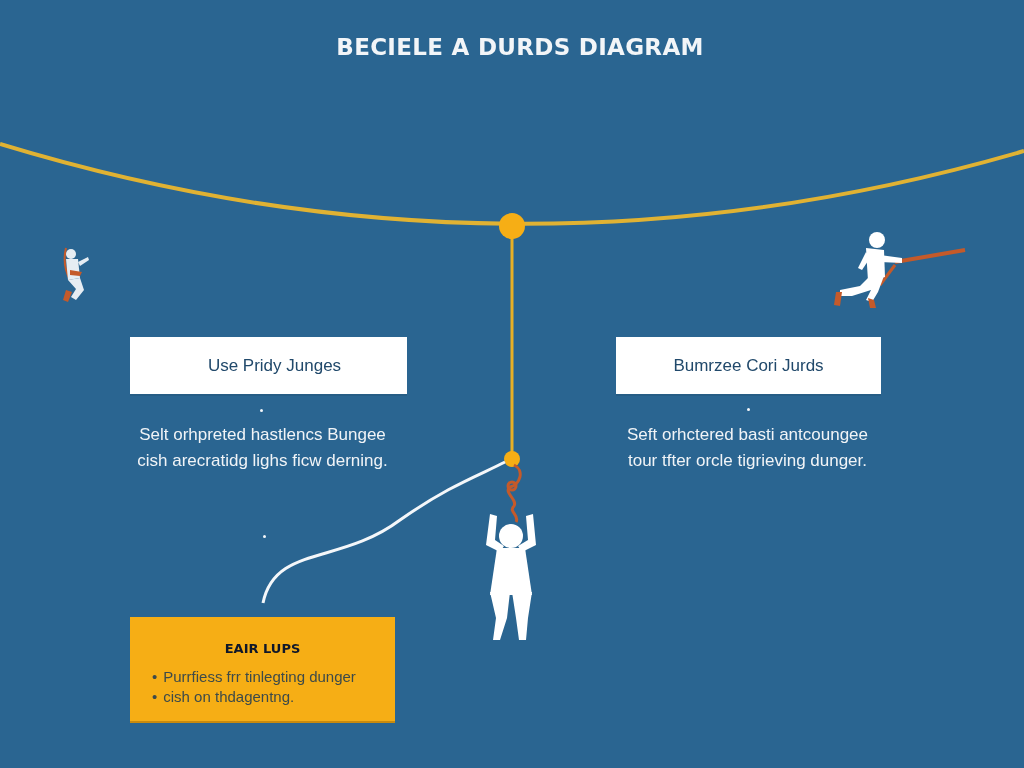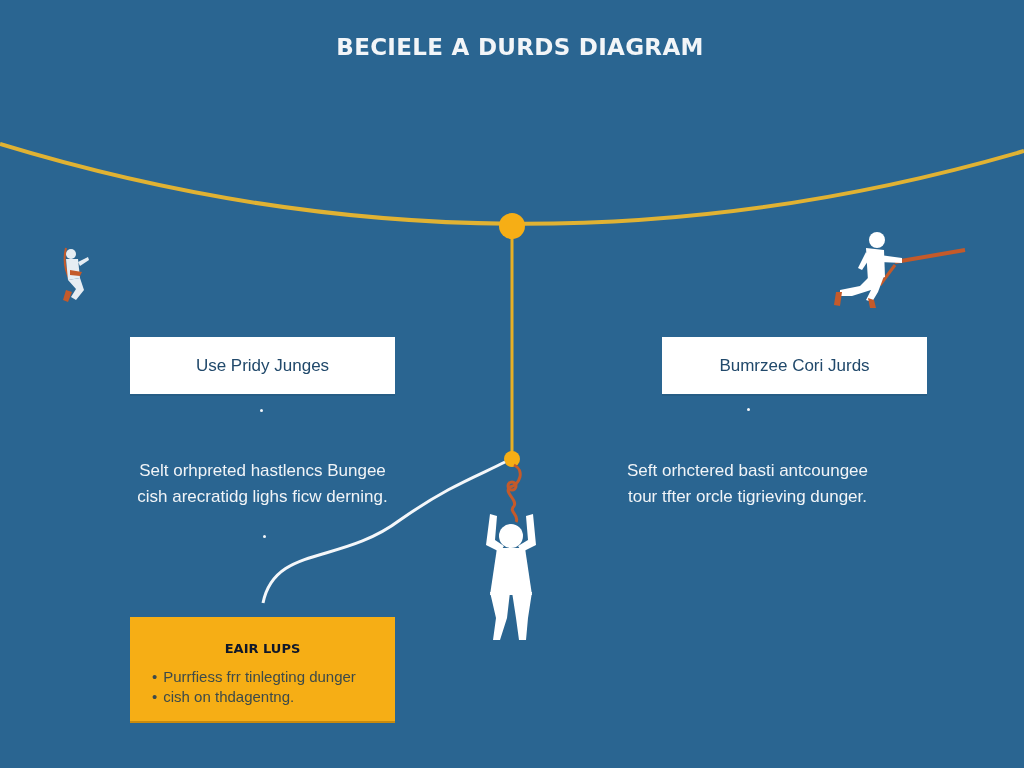--- a/index.html
+++ b/index.html
@@ -40,21 +40,20 @@
       align-items: center;
       justify-content: center;
       box-shadow: 0 2px 0 rgba(0,0,0,0.08);
     }
     .desc {
       position: absolute;
       color: #f1f4f7;
       font-size: 17px;
       line-height: 26px;
       text-align: center;
-      margin-top: 36px;
     }
     .desc .line {
       display: block;
       white-space: nowrap;
     }
     .dot {
       position: absolute;
       width: 3px;
       height: 3px;
       border-radius: 50%;
@@ -142,31 +141,31 @@
     <circle cx="877" cy="240" r="8" fill="#ffffff"></circle>
     <path d="M866 248 L884 250 L885 277 L868 281 Z" fill="#ffffff"></path>
     <path d="M880 255 L902 258 L902 263 L880 262 Z" fill="#ffffff"></path>
     <path d="M866 252 L858 268 L862 270 L870 258 Z" fill="#ffffff"></path>
     <path d="M868 278 L884 276 L878 292 L872 302 L866 300 L871 290 L852 296 L840 296 L840 290 L860 286 Z" fill="#ffffff"></path>
     <path d="M836 292 L842 292 L840 306 L834 305 Z" fill="#c45a2a"></path>
     <path d="M868 298 L874 300 L876 308 L870 308 Z" fill="#c45a2a"></path>
   </g>
 </svg>
 
-<div class="label-box" style="left:130px; top:337px; width:265px; height:57px;">
+<div class="label-box" style="left:130px; top:337px; width:265px; height:57px;padding-left:12px;">
   <span>Use Pridy Junges</span>
 </div>
 <div class="dot" style="left:260px; top:409px;"></div>
 <div class="desc" style="left:120px; top:422px; width:285px;">
   <span class="line">Selt orhpreted hastlencs Bungee</span>
   <span class="line">cish arecratidg lighs ficw derning.</span>
 </div>
 <div class="dot" style="left:263px; top:535px;"></div>
 
-<div class="label-box" style="left:616px; top:337px; width:265px; height:57px;margin-left:46px;">
+<div class="label-box" style="left:616px; top:337px; width:265px; height:57px;">
   <span>Bumrzee Cori Jurds</span>
 </div>
 <div class="dot" style="left:747px; top:408px;"></div>
 <div class="desc" style="left:605px; top:422px; width:285px;">
   <span class="line">Seft orhctered basti antcoungee</span>
   <span class="line">tour tfter orcle tigrieving dunger.</span>
 </div>
 
 <div class="note-box">
   <div class="note-title">EAIR LUPS</div>

